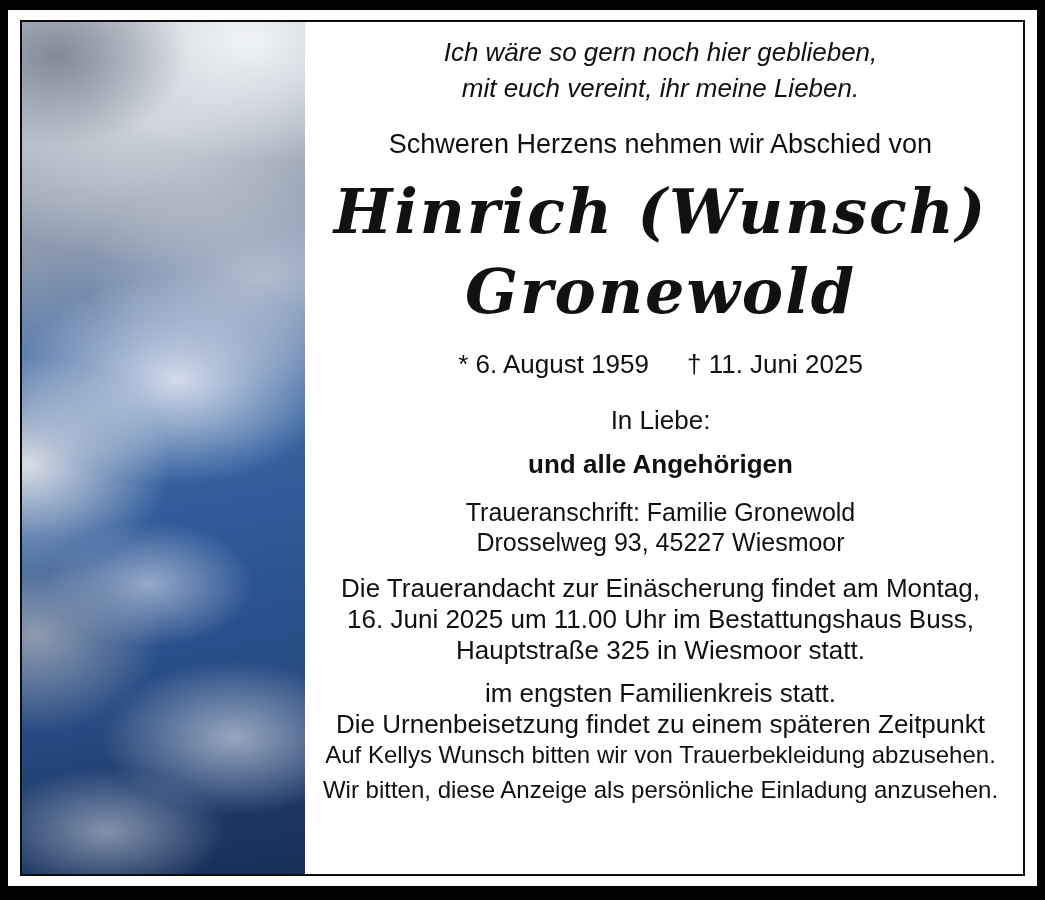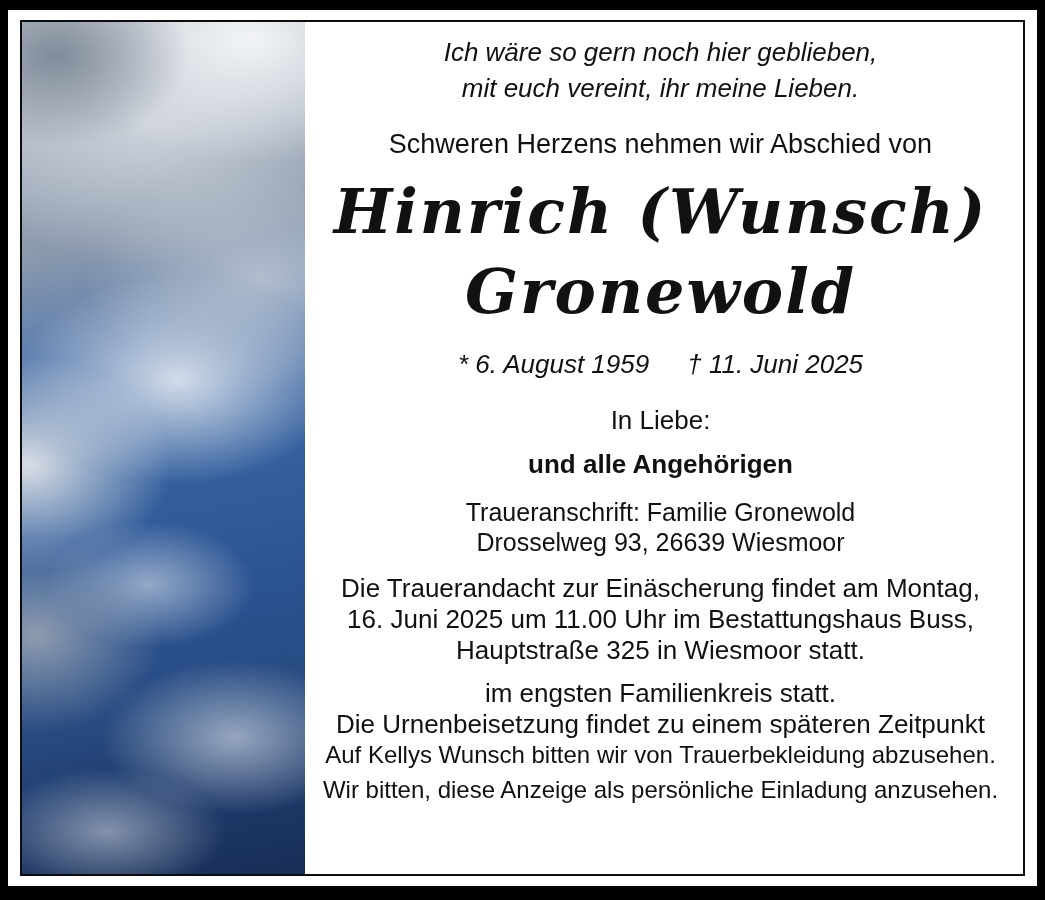--- a/index.html
+++ b/index.html
@@ -55,21 +55,21 @@
   .deceased-name {
     margin-top:12px;
     font-family:"DejaVu Serif", serif;
     font-style:italic;
     font-weight:600;
     font-size:62px;
     line-height:80px;
     letter-spacing:2px;
   }
 
-  .dates { margin-top:16px; font-size:26px; line-height:32px;font-style:italic; }
+  .dates { margin-top:16px; font-size:26px; line-height:32px; }
   .dates .birth { margin-right:38px; }
 
   .in-liebe { margin-top:24px; font-size:26px; line-height:32px; }
 
   .mourners { margin-top:8px; font-size:26px; font-weight:bold; line-height:33px; }
   .mourners .paw { display:inline-block; vertical-align:-4px; margin-left:6px; }
 
   .all-relatives { margin-top:12px; font-size:26px; font-weight:bold; line-height:33px; }
 
   .address { margin-top:16px; font-size:25px; line-height:30px; }
@@ -124,21 +124,21 @@
 
     <div class="in-liebe">In Liebe:</div>
 
     <div class="mourners">
     </div>
 
     <div class="all-relatives">und alle Angehörigen</div>
 
     <div class="address">
       <div>Traueranschrift: Familie Gronewold</div>
-      <div>Drosselweg 93, 26639 Wiesmoor</div>
+      <div>Drosselweg 93, 45227 Wiesmoor</div>
     </div>
 
     <div class="service">
       <div>Die Trauerandacht zur Einäscherung findet am Montag,</div>
       <div>16. Juni 2025 um 11.00 Uhr im Bestattungshaus Buss,</div>
       <div>Hauptstraße 325 in Wiesmoor statt.</div>
     </div>
 
     <div class="urn">
       <div>im engsten Familienkreis statt.</div>

